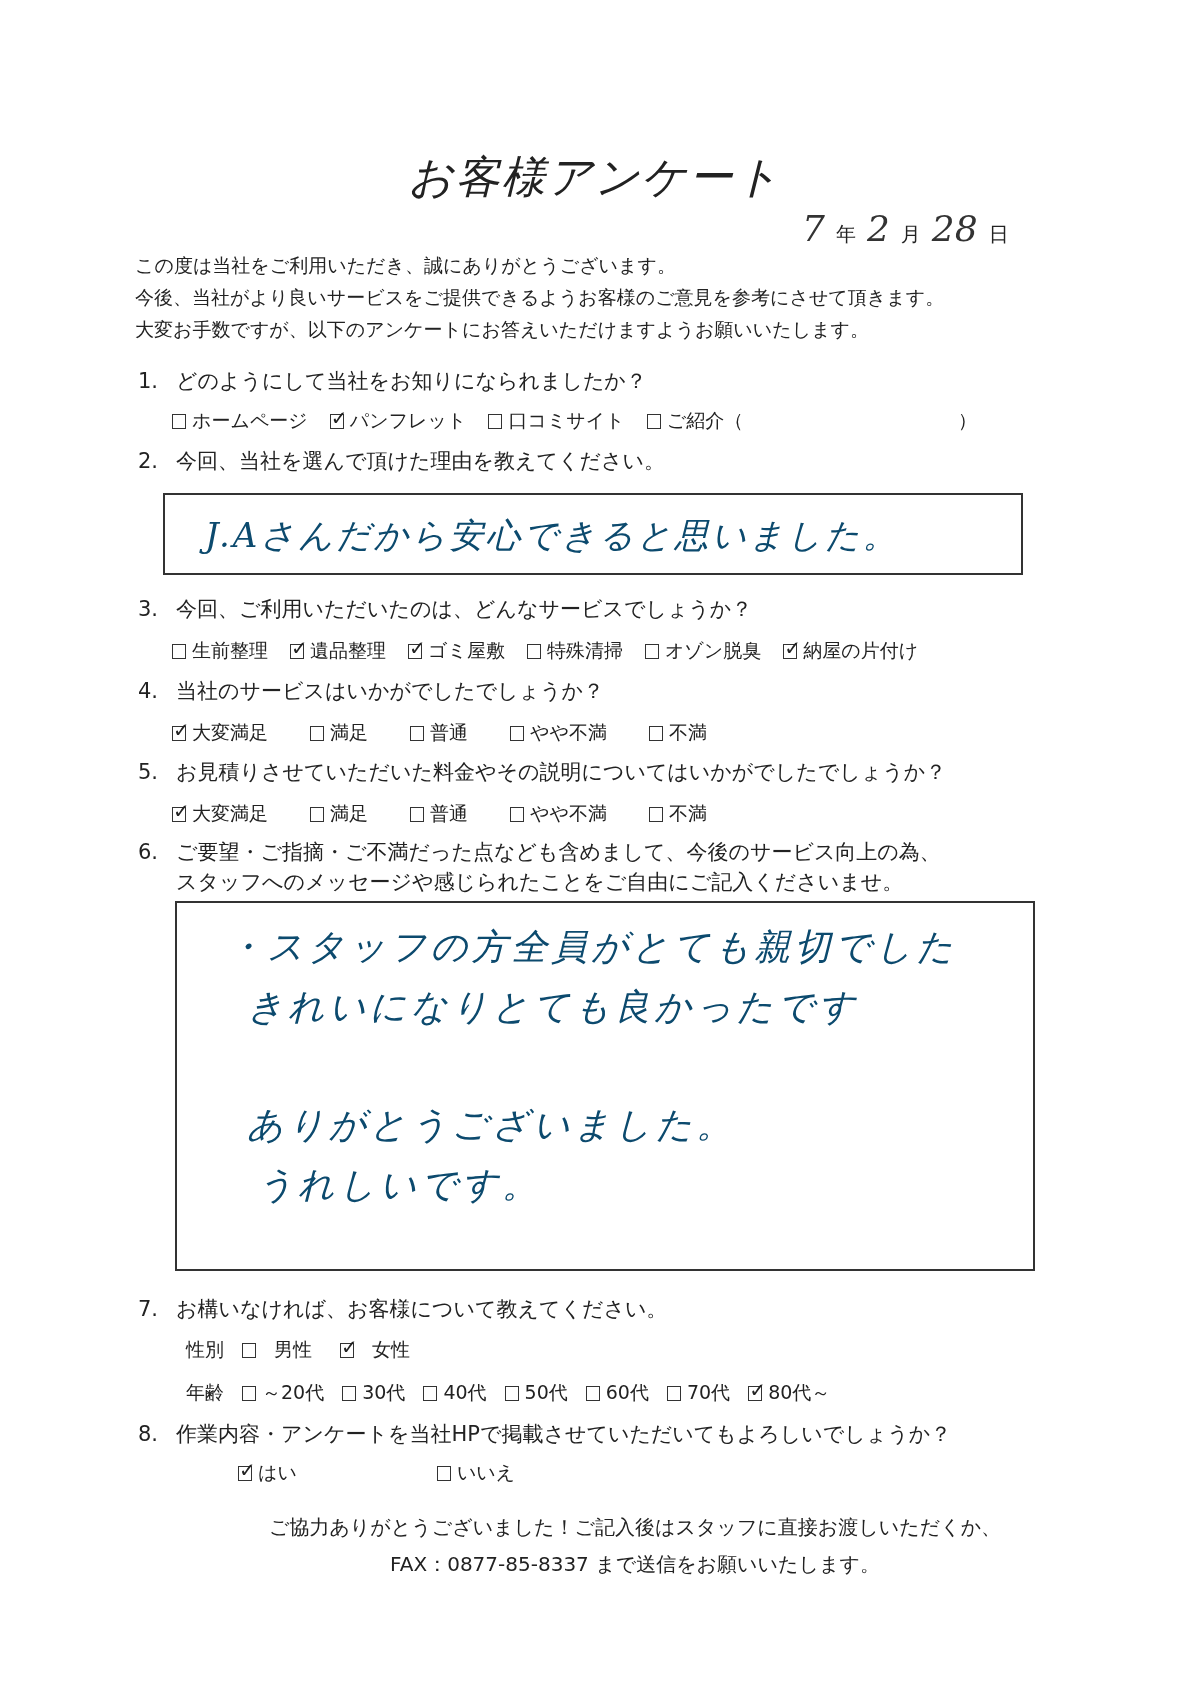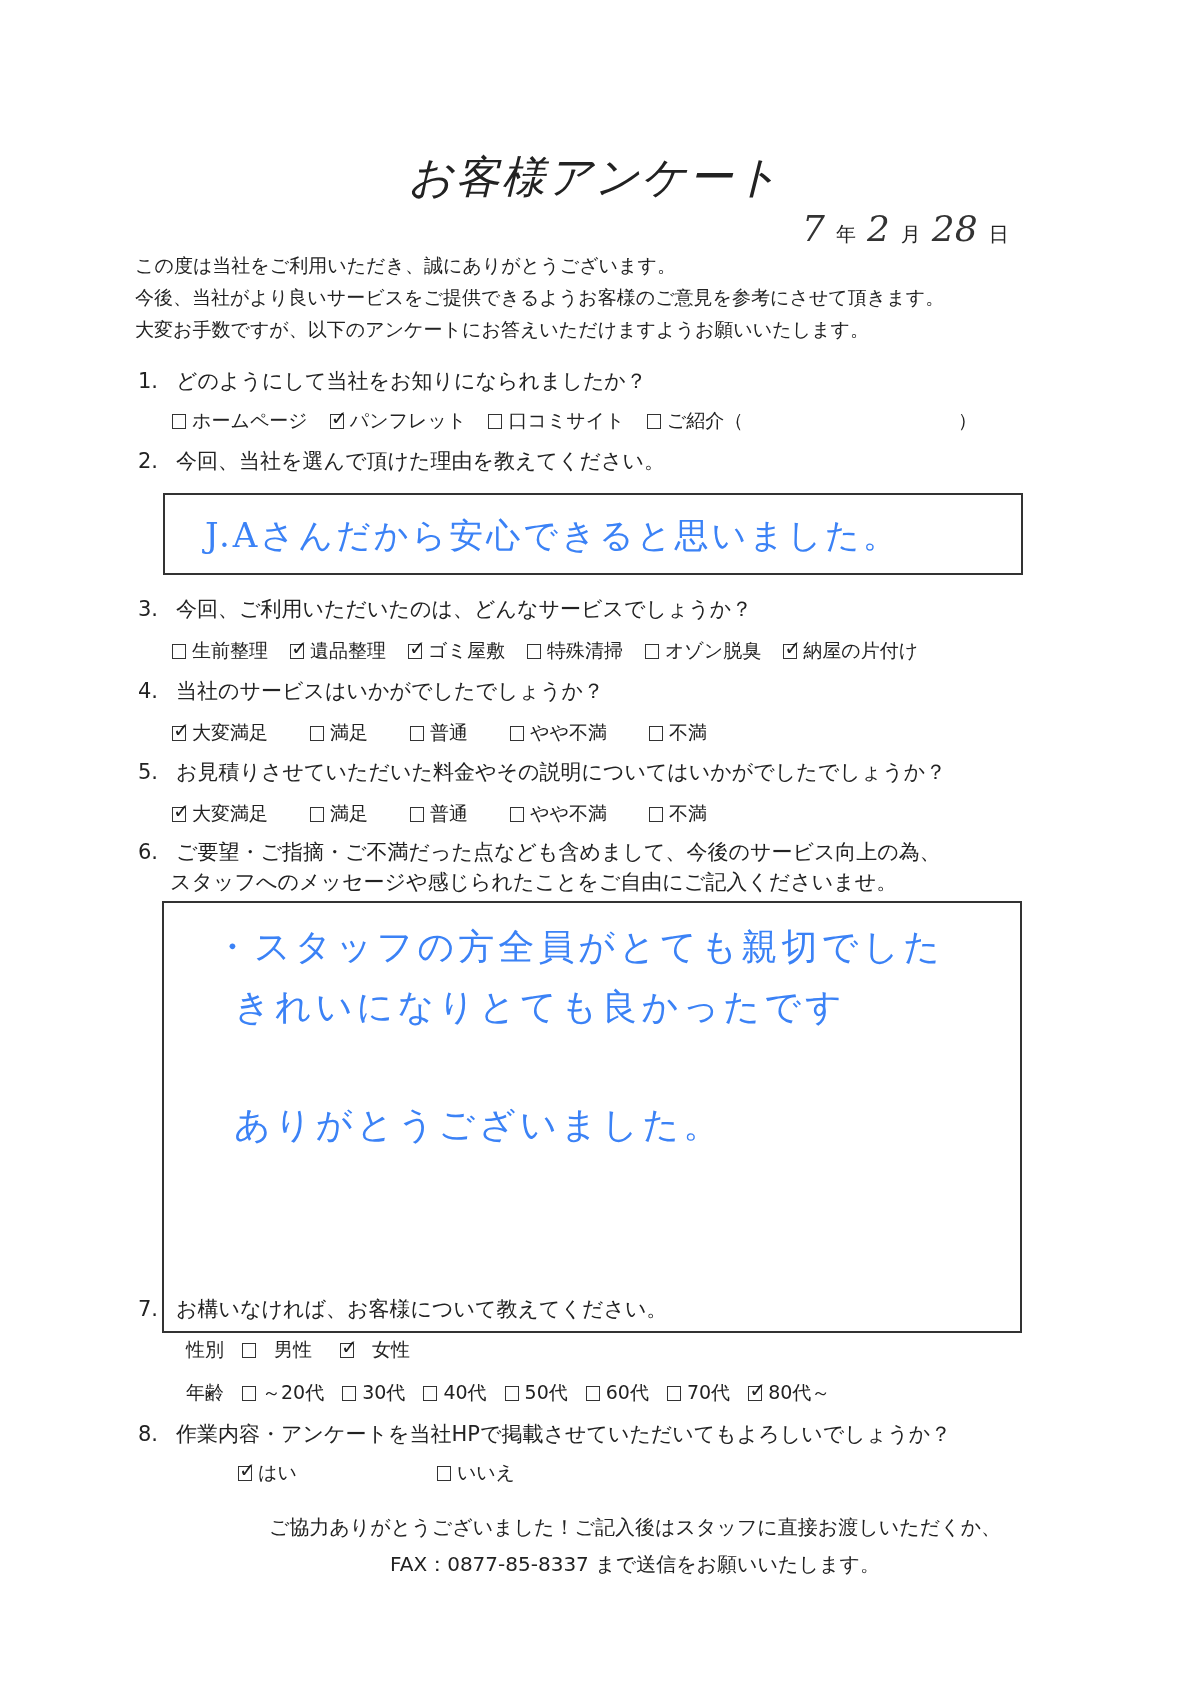--- a/index.html
+++ b/index.html
@@ -11,21 +11,21 @@
   .date .hw { font-family: "DejaVu Serif", serif; font-style: italic; font-size: 36px; color: #333; }
   .date .lb { font-size: 20px; margin: 0 4px; }
   .intro { left: 135px; font-size: 19px; white-space: nowrap; }
   .q { left: 138px; font-size: 21px; white-space: nowrap; }
   .q .num { display: inline-block; width: 38px; }
   .opts { font-size: 19px; white-space: nowrap; display: flex; align-items: center; }
   .opt { display: inline-flex; align-items: center; margin-right: 22px; }
   .cb { display: inline-block; width: 14px; height: 15px; border: 1.5px solid #333; margin-right: 6px; position: relative; box-sizing: border-box; }
   .cb.checked::after { content: "✓"; position: absolute; left: 0px; top: -9px; font-size: 20px; color: #222; font-weight: bold; }
   .box { border: 2px solid #333; box-sizing: border-box; }
-  .hand { font-family: "DejaVu Serif", serif; color: #3b82f6; white-space: nowrap; }
+  .hand { font-family: "DejaVu Serif", serif; font-style: italic; color: #0c4a6e; white-space: nowrap; }
   .footer { left: 0; width: 1190px; text-align: center; font-size: 20px; margin-left: 40px; }
   .lbl { margin-right: 18px; }
 </style>
 </head>
 <body>
 
 <div class="abs title">お客様アンケート</div>
 
 <div class="abs date">
   <span class="hw">7</span>
@@ -148,25 +148,26 @@
     </span>
   <span class="opt">
       <span class="cb"></span>
       <span>不満</span>
     </span>
 </div>
 
 <div class="abs q" style="top:838px">
   <span class="num">6.</span><span>ご要望・ご指摘・ご不満だった点なども含めまして、今後のサービス向上の為、</span>
 </div>
-<div class="abs q" style="top:868px; left:170px">スタッフへのメッセージや感じられたことをご自由にご記入くださいませ。</div>
-<div class="abs box" style="left:162px; top:901px; width:860px; height:432px">
+<div class="abs q" style="top:868px; left:176px">スタッフへのメッセージや感じられたことをご自由にご記入くださいませ。</div>
+<div class="abs box" style="left:175px; top:901px; width:860px; height:370px">
   <div class="abs hand" style="left:50px; top:20px; font-size:36px; letter-spacing:4px">・スタッフの方全員がとても親切でした</div>
   <div class="abs hand" style="left:70px; top:80px; font-size:36px; letter-spacing:4px">きれいになりとても良かったです</div>
   <div class="abs hand" style="left:70px; top:198px; font-size:36px; letter-spacing:4px">ありがとうございました。</div>
+  <div class="abs hand" style="left:80px; top:258px; font-size:36px; letter-spacing:4px">うれしいです。</div>
 </div>
 
 <div class="abs q" style="top:1295px">
   <span class="num">7.</span><span>お構いなければ、お客様について教えてください。</span>
 </div>
 <div class="abs opts" style="left:186px; top:1337px">
   <span class="lbl">性別</span>
   <span class="opt" style="margin-right:28px">
       <span class="cb" style="margin-right:18px"></span>
       <span>男性</span>

